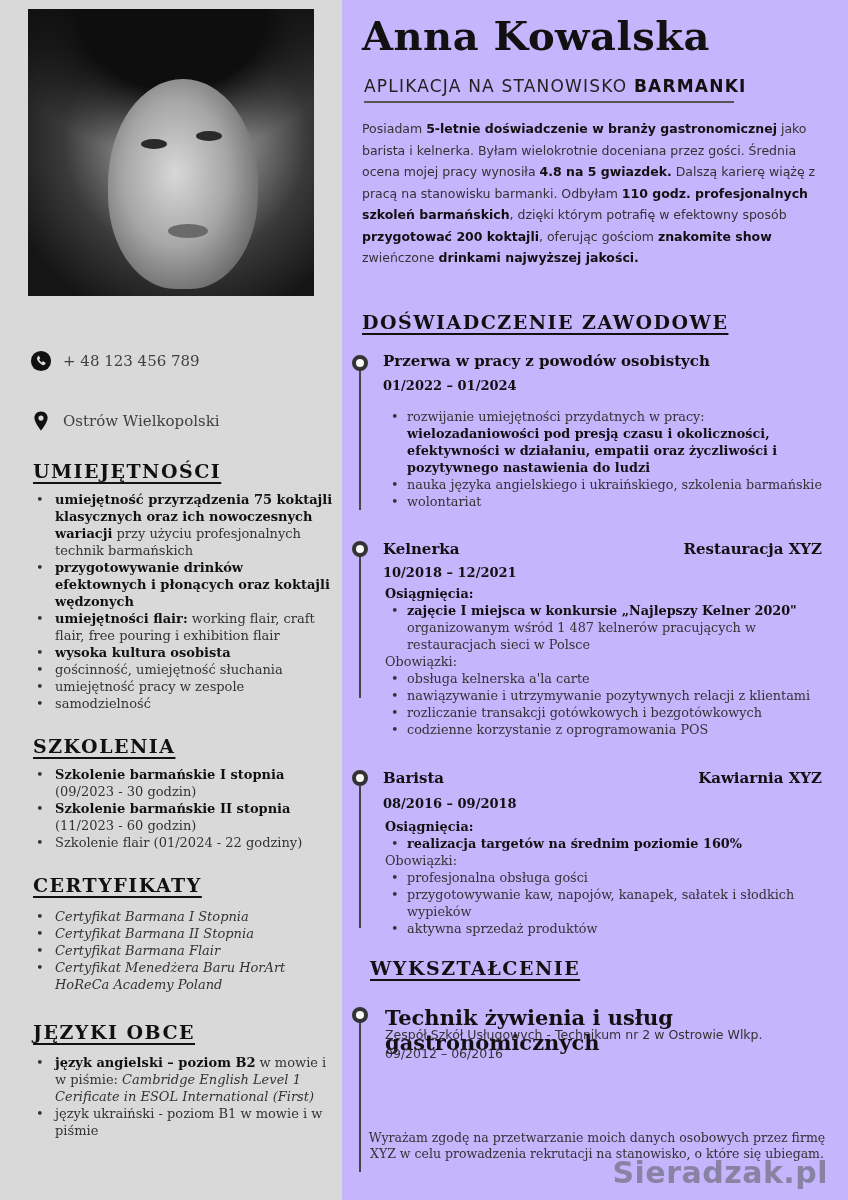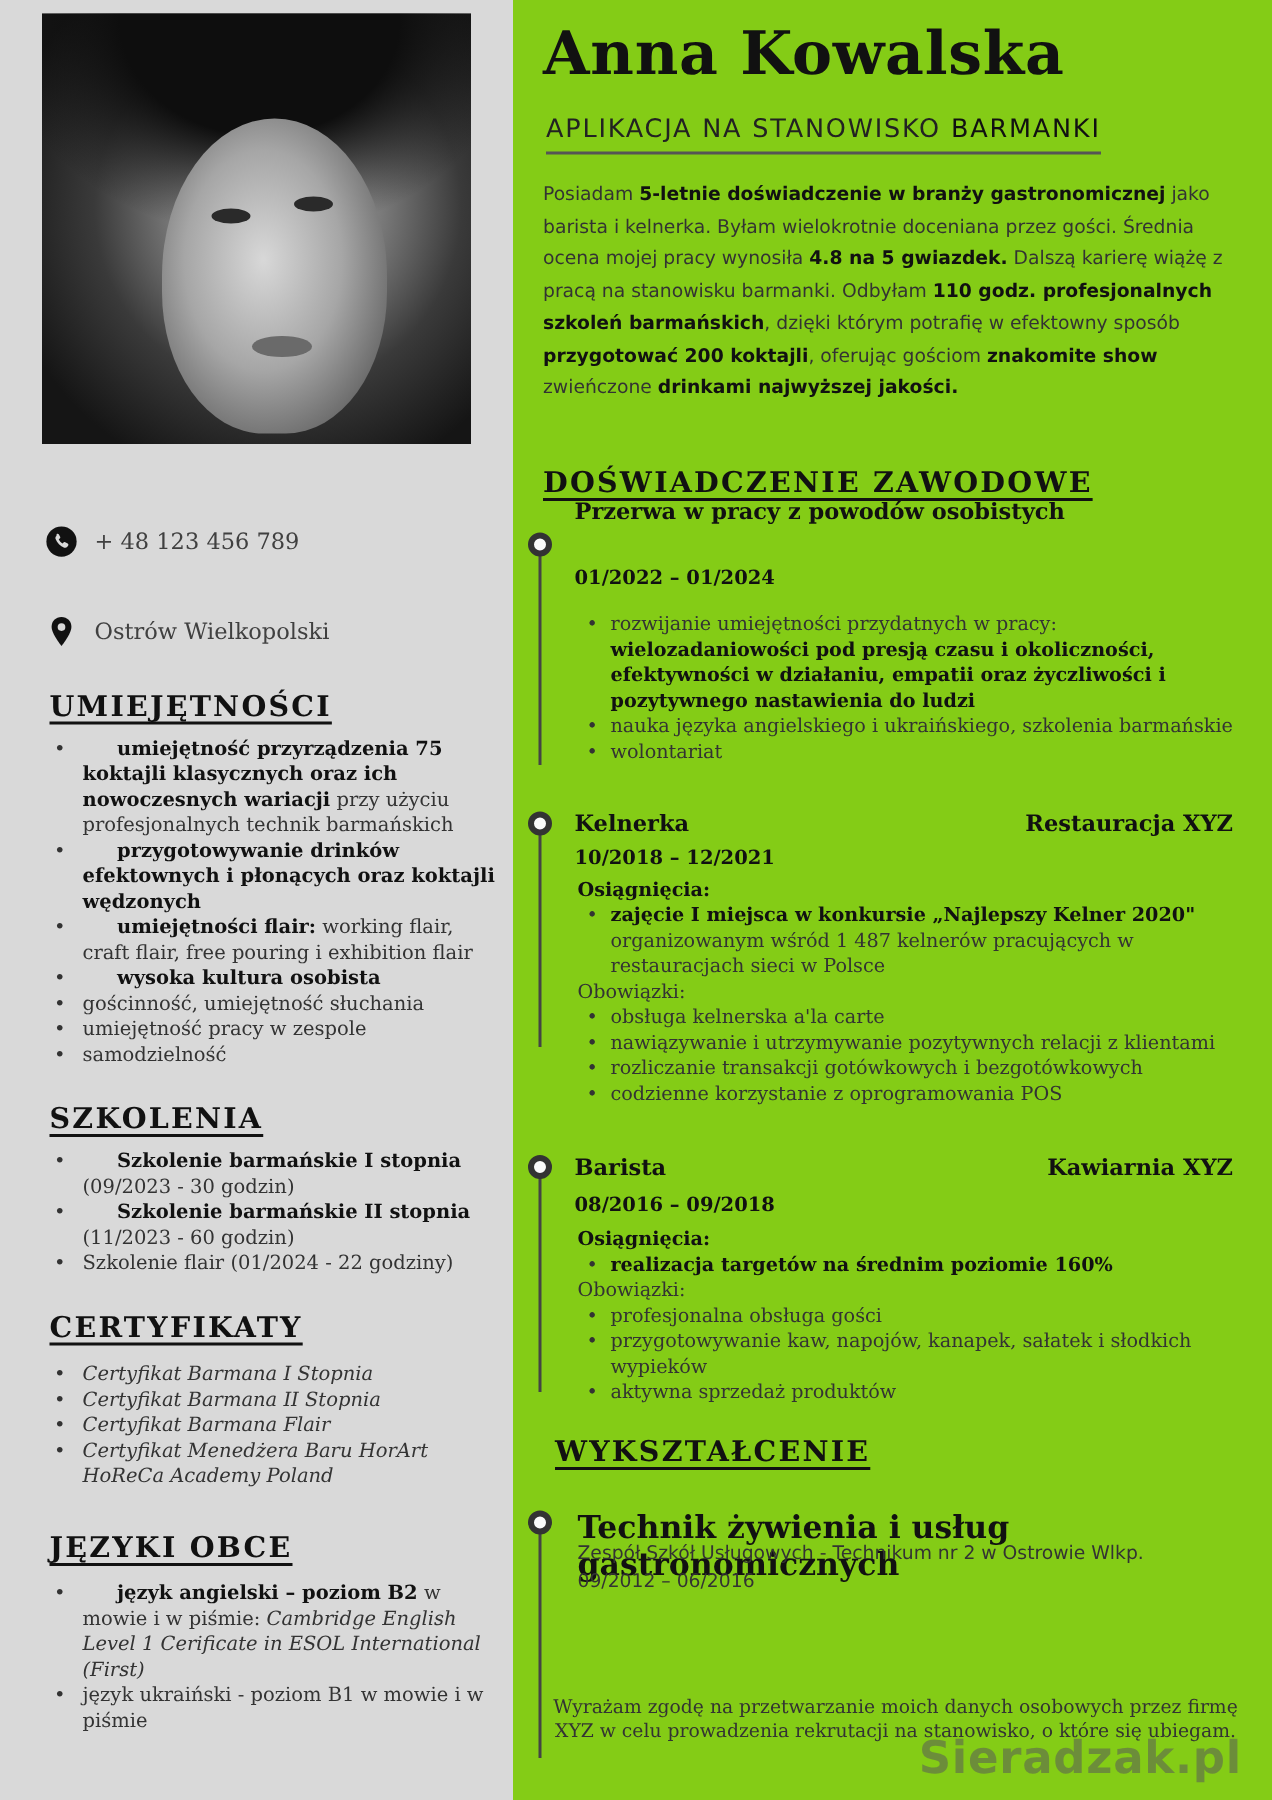--- a/index.html
+++ b/index.html
@@ -9,21 +9,21 @@
     color: #222;
     background: #fafafa;
     position: relative;
   }
   .sidebar {
     position: absolute; left: 0; top: 0; width: 342px; height: 1200px;
     background: #d9d9d9;
   }
   .main {
     position: absolute; left: 342px; top: 0; width: 506px; height: 1200px;
-    background: #84cc16;
+    background: #c4b5fd;
   }
   
   .photo {
     position: absolute; left: 28px; top: 9px; width: 286px; height: 287px;
     background: radial-gradient(ellipse at 55% 45%, #cfcfcf 0%, #8a8a8a 25%, #3a3a3a 55%, #151515 85%);
     overflow: hidden;
   }
   .photo .hair {
     position: absolute; left: -20px; top: -30px; width: 330px; height: 170px;
     background: radial-gradient(ellipse at 50% 20%, #0e0e0e 40%, rgba(20,20,20,0) 75%);
@@ -53,34 +53,34 @@
   .ic svg { width: 22px; height: 22px; }
 
   ul.s-list {
     position: absolute; left: 33px; width: 300px;
     list-style: none; font-size: 13px; line-height: 17px; color: #333;
   }
   ul.s-list li { position: relative; padding-left: 22px; }
   ul.s-list li::before {
     content: "•"; position: absolute; left: 3px; top: 0; color: #333; font-size: 13px;
   }
-  ul.s-list b { color: #111; margin-left: 23px; }
+  ul.s-list b { color: #111; }
   ul.s-list i { font-style: italic; }
 
   
   .name {
     position: absolute; left: 20px; top: 12px;
     font-family: "DejaVu Serif", serif; font-weight: bold; font-size: 40px; color: #111;
     letter-spacing: 0.5px;
   }
   .subtitle {
     position: absolute; left: 22px; top: 76px;
     font-family: "DejaVu Sans", sans-serif; font-size: 17px; letter-spacing: 1.2px; color: #222;
   }
-  .subtitle b { font-weight: normal; color: #111; }
+  .subtitle b { font-weight: bold; color: #111; }
   .title-rule { position: absolute; left: 22px; top: 101px; width: 370px; height: 2px; background: #555; }
   .intro {
     position: absolute; left: 20px; top: 118px; width: 470px;
     font-family: "DejaVu Sans", sans-serif; font-size: 12.5px; line-height: 21.5px; color: #333;
   }
   .intro b { color: #111; }
 
   .m-head {
     position: absolute; left: 20px;
     font-family: "DejaVu Serif", serif; font-weight: bold; font-size: 19px; letter-spacing: 1.5px; color: #111;
@@ -192,21 +192,21 @@
 <div class="main">
   <div class="name">Anna Kowalska</div>
   <div class="subtitle"><span>APLIKACJA NA STANOWISKO </span><b>BARMANKI</b></div>
   <div class="title-rule"></div>
   <div class="intro" id="intro"><span>Posiadam </span><b>5-letnie doświadczenie w branży gastronomicznej</b><span> jako barista i kelnerka. Byłam wielokrotnie doceniana przez gości. Średnia ocena mojej pracy wynosiła </span><b>4.8 na 5 gwiazdek.</b><span> Dalszą karierę wiążę z pracą na stanowisku barmanki. Odbyłam </span><b>110 godz. profesjonalnych szkoleń barmańskich</b><span>, dzięki którym potrafię w efektowny sposób </span><b>przygotować 200 koktajli</b><span>, oferując gościom </span><b>znakomite show</b><span> zwieńczone </span><b>drinkami najwyższej jakości.</b></div>
 
   <div class="m-head" style="top:311px">DOŚWIADCZENIE ZAWODOWE</div>
 
   <div class="timeline-line" style="top:360px;height:150px"></div>
   <div class="dot" style="top:355px"></div>
-  <div class="job-title" style="top:332px">Przerwa w pracy z powodów osobistych</div>
+  <div class="job-title" style="top:352px">Przerwa w pracy z powodów osobistych</div>
   <div class="job-dates" style="top:378px">01/2022 – 01/2024</div>
   <div class="block" style="top:408px">
     <ul id="job0-bullets">
         <li><span>rozwijanie umiejętności przydatnych w pracy: </span><b>wielozadaniowości pod presją czasu i okoliczności, efektywności w działaniu, empatii oraz życzliwości i pozytywnego nastawienia do ludzi</b></li>
         <li><span>nauka języka angielskiego i ukraińskiego, szkolenia barmańskie</span></li>
         <li><span>wolontariat</span></li>
       </ul>
   </div>
 
   <div class="timeline-line" style="top:548px;height:150px"></div>

